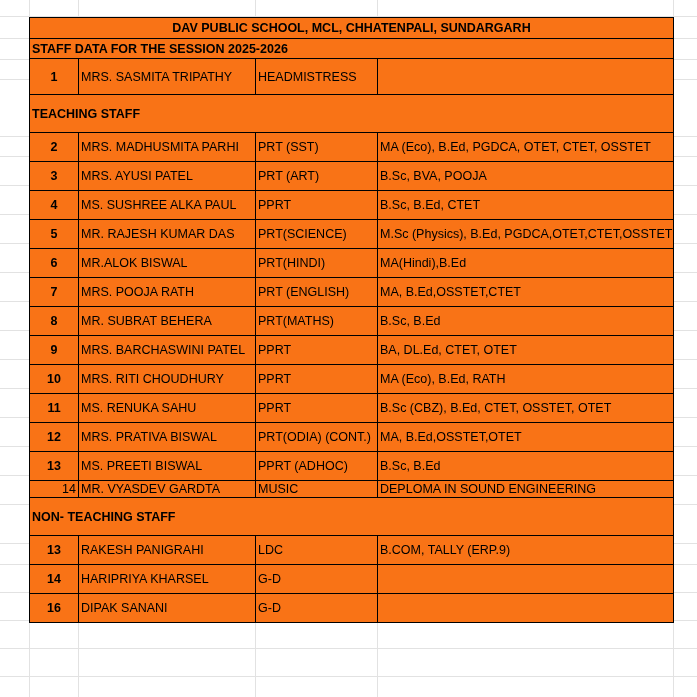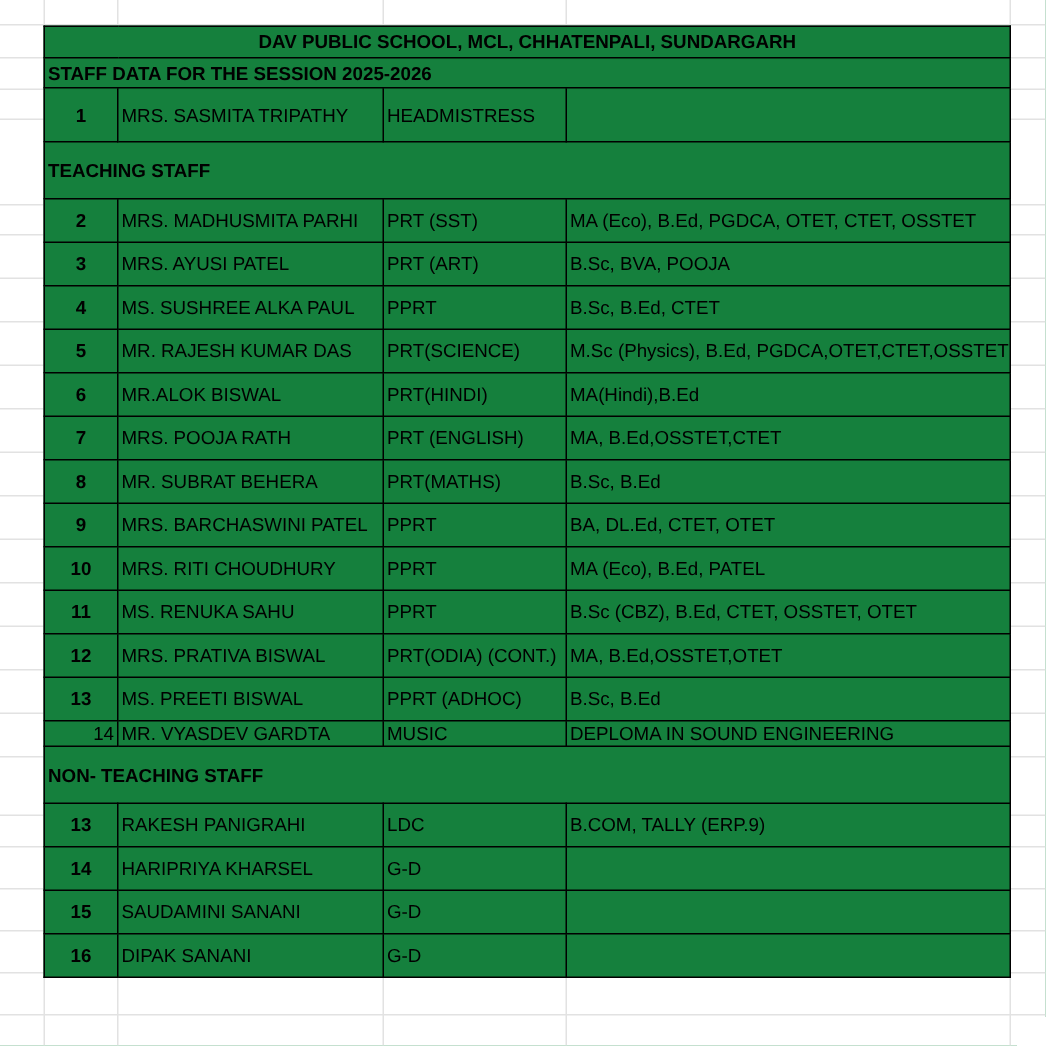--- a/index.html
+++ b/index.html
@@ -4,21 +4,21 @@
 <style>
   html, body { margin:0; padding:0; background:#ffffff; }
   body { width:697px; height:697px; position:relative; overflow:hidden;
          font-family:"Liberation Sans", sans-serif; color:#000; }
   
   .grid-bg { position:absolute; inset:0; pointer-events:none; }
   .grid-bg .vl { position:absolute; top:0; bottom:0; width:1px; background:#e2e2e2; }
   .grid-bg .hl { position:absolute; left:0; right:0; height:1px; background:#e2e2e2; }
 
   table.staff { position:absolute; left:29px; top:17px; border-collapse:collapse;
-                table-layout:fixed; width:644px; background:#15803d; }
+                table-layout:fixed; width:644px; background:#f97316; }
   table.staff td { border:1px solid #000; padding:0 2px; font-size:12.5px;
                    white-space:nowrap; overflow:hidden; vertical-align:middle; }
   col.c1 { width:49px; } col.c2 { width:177px; } col.c3 { width:122px; } col.c4 { width:296px; }
   .title td { text-align:center; font-weight:bold; font-size:13.5px; height:20px; }
   .subtitle td { text-align:left; font-weight:bold; font-size:13.5px; height:19px; }
   .head td { text-align:center; font-weight:bold; font-size:12.5px; height:18px; }
   .section td { text-align:left; font-weight:bold; font-size:14px; height:37px; }
   .row td { height:28px; }
   .row.tall td { height:35px; }
   .row.short td { height:16px; }
@@ -128,21 +128,21 @@
       <tr class="row ">
         <td class="sl">9</td>
         <td>MRS. BARCHASWINI PATEL</td>
         <td>PPRT</td>
         <td>BA, DL.Ed, CTET, OTET</td>
       </tr>
       <tr class="row ">
         <td class="sl">10</td>
         <td>MRS. RITI CHOUDHURY</td>
         <td>PPRT</td>
-        <td>MA (Eco), B.Ed, PATEL</td>
+        <td>MA (Eco), B.Ed, RATH</td>
       </tr>
       <tr class="row ">
         <td class="sl">11</td>
         <td>MS. RENUKA SAHU</td>
         <td>PPRT</td>
         <td>B.Sc (CBZ), B.Ed, CTET, OSSTET, OTET</td>
       </tr>
       <tr class="row ">
         <td class="sl">12</td>
         <td>MRS. PRATIVA BISWAL</td>
@@ -170,25 +170,19 @@
         <td>LDC</td>
         <td>B.COM, TALLY (ERP.9)</td>
       </tr>
       <tr class="row ">
         <td class="sl">14</td>
         <td>HARIPRIYA KHARSEL</td>
         <td>G-D</td>
         <td></td>
       </tr>
       <tr class="row ">
-        <td class="sl">15</td>
-        <td>SAUDAMINI SANANI</td>
-        <td>G-D</td>
-        <td></td>
-      </tr>
-      <tr class="row ">
         <td class="sl">16</td>
         <td>DIPAK SANANI</td>
         <td>G-D</td>
         <td></td>
       </tr>
     </tbody>
 </table>
 
 </body></html>

